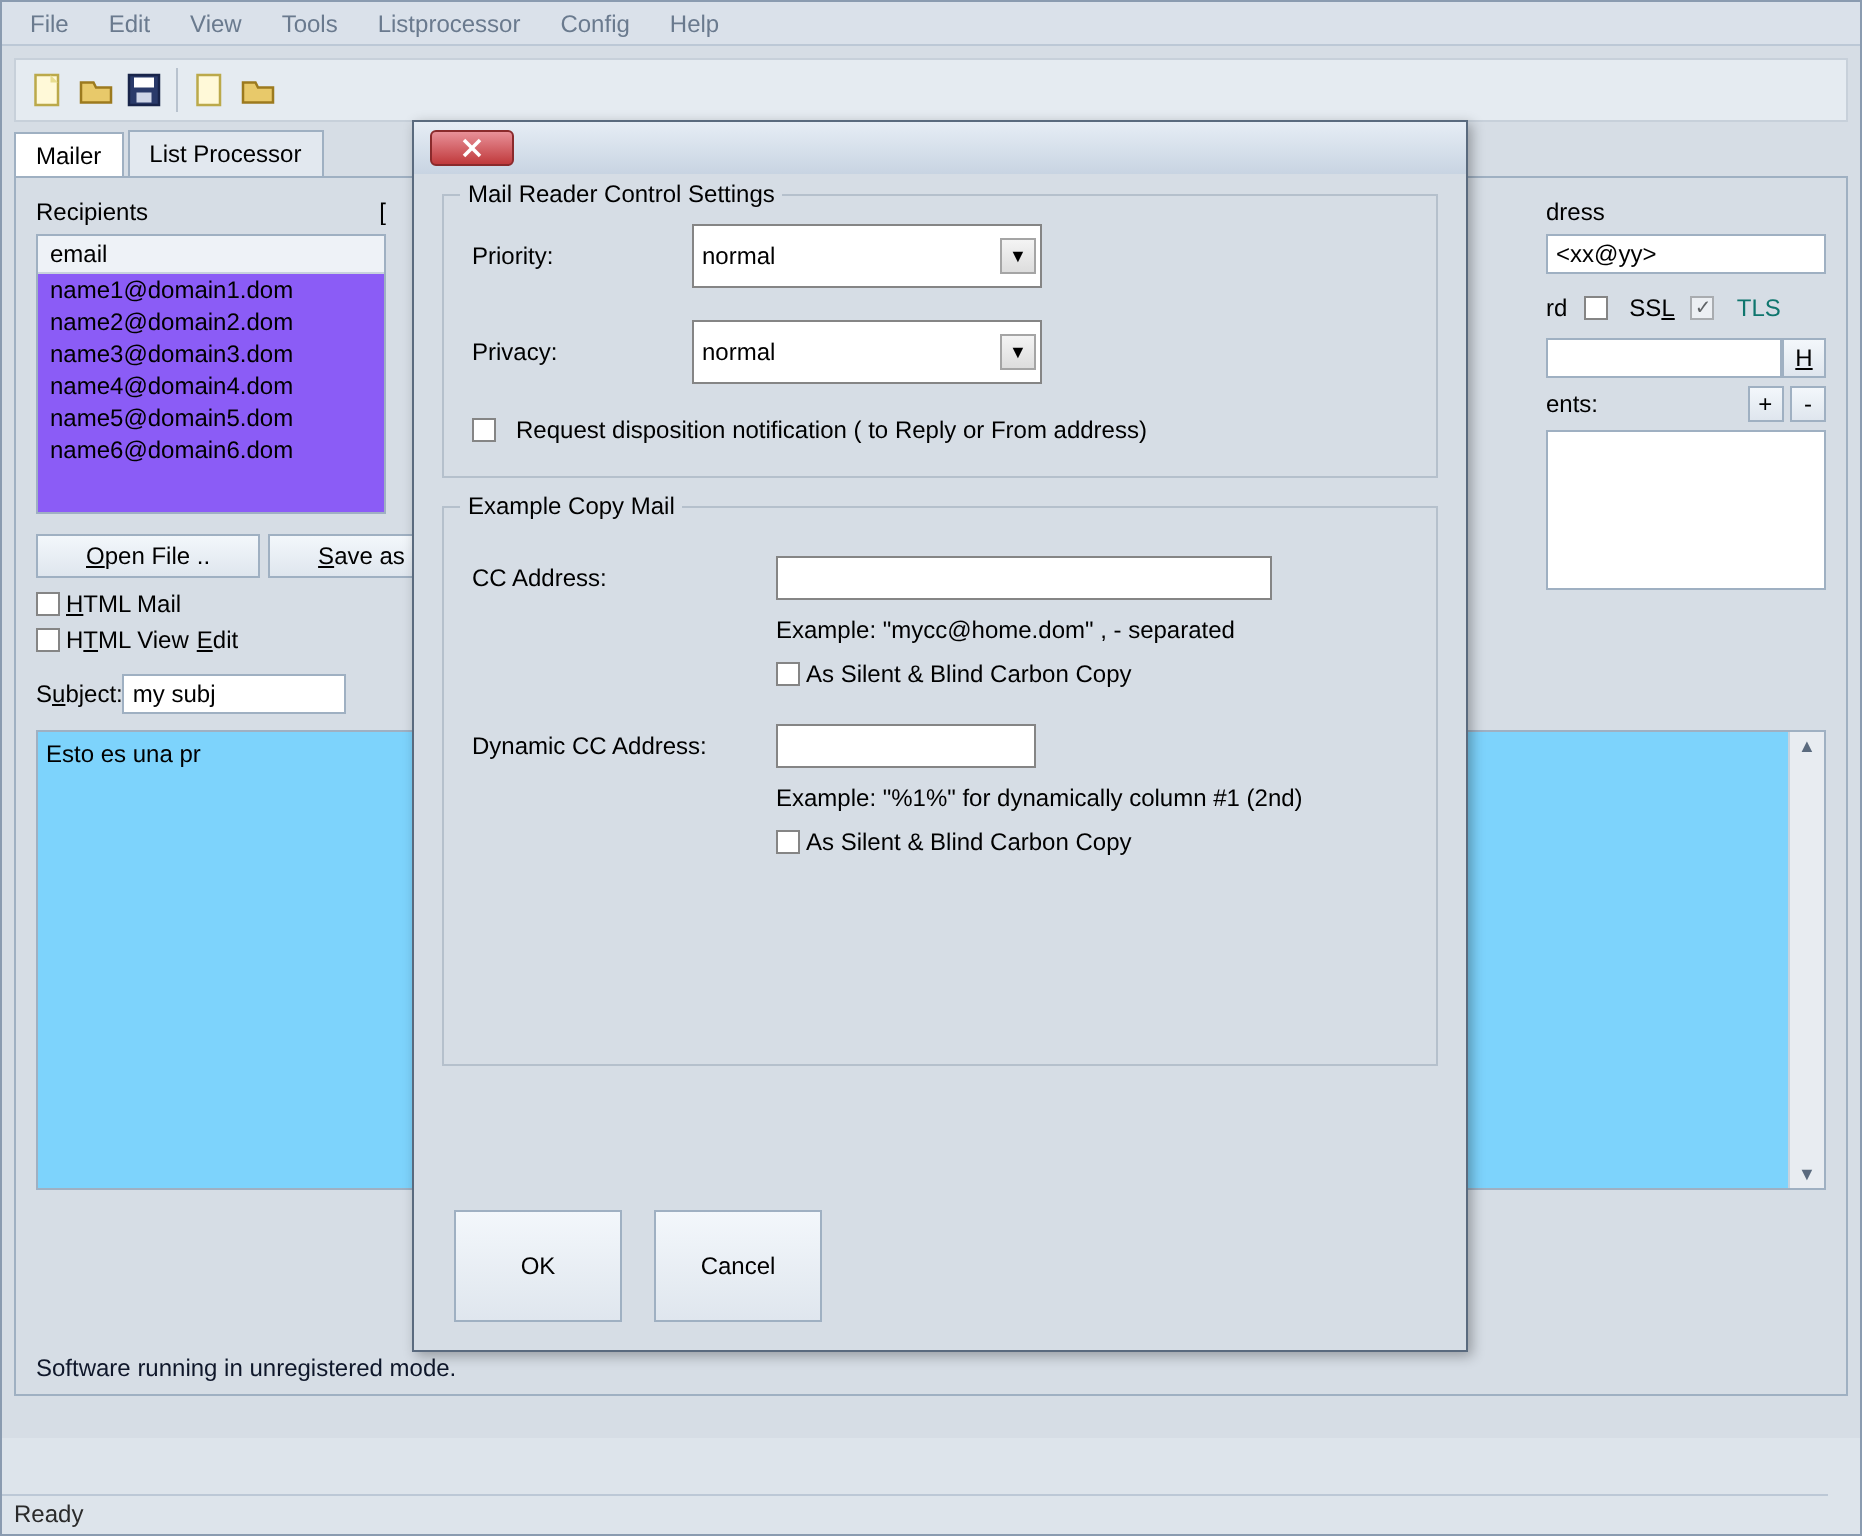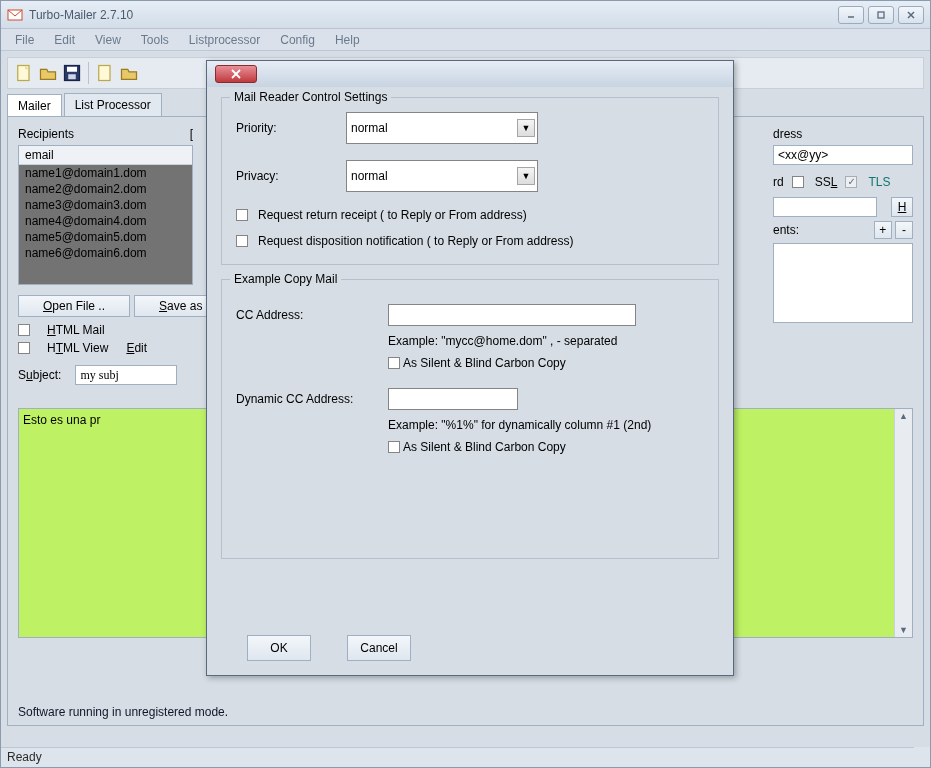--- a/index.html
+++ b/index.html
@@ -21,106 +21,79 @@
 .toolbar { height: 32px; background: #e5ebf1; border: 1px solid #c7d0da; display: flex; align-items: center; padding: 2px 6px; gap: 4px; }
 .toolbar .sep { width: 1px; height: 22px; background: #b8c2ce; margin: 0 2px; }
 .tool-icon { width: 20px; height: 20px; display: flex; align-items: center; justify-content: center; }
 
 .tabs { margin-top: 4px; display: flex; gap: 2px; }
 .tab { padding: 4px 10px; border: 1px solid #9fb0c2; border-bottom: none; background: #e2e8ef; }
 .tab.active { background: #ffffff; position: relative; top: 1px; }
 
 .tab-body { border: 1px solid #9fb0c2; background: #d6dde5; padding: 10px; height: 610px; position: relative; }
 
-.row { display: flex; align-items: center; gap: 14px; margin-bottom: 4px; }
+.row { display: flex; align-items: center; gap: 0; margin-bottom: 4px; }
 .label { color: #000; }
 
-.email-list { width: 175px; height: 140px; background: #737373; border: 1px solid #9fb0c2; margin-top: 2px; }
+.email-list { width: 175px; height: 140px; background: #8b5cf6; border: 1px solid #9fb0c2; margin-top: 2px; }
 .email-header { background: #eef2f7; border-bottom: 1px solid #c8d2dd; padding: 2px 6px; }
 .email-row { padding: 1px 6px; white-space: nowrap; overflow: hidden; }
 
 .right-panel { position: absolute; right: 10px; top: 10px; width: 140px; }
 .field-inp { background: #fff; border: 1px solid #9fb0c2; padding: 2px 4px; height: 20px; }
 .chk { width: 12px; height: 12px; border: 1px solid #858585; background: #fff; display: inline-block; vertical-align: middle; margin-right: 3px; }
 .chk.checked::after { content: "✓"; position: relative; top: -3px; left: 1px; font-size: 10px; }
 
 .btn { border: 1px solid #9fb0c2; background: linear-gradient(#f3f7fb,#dfe6ee); padding: 3px 24px; }
 .small-btn { border: 1px solid #9fb0c2; background: linear-gradient(#f3f7fb,#dfe6ee); width: 18px; height: 18px; display: inline-flex; align-items: center; justify-content: center; }
 
-.subject-input { background: #fff; border: 1px solid #9fb0c2; padding: 2px 4px; font-family: Liberation Serif, serif; width: 102px; height: 20px; }
-.body-area { background: #bef264; border: 1px solid #9fb0c2; padding: 4px; font-family: "Courier New", monospace; height: 230px; margin-top: 23px; position: relative; }
+.subject-input { background: #fff; border: 1px solid #9fb0c2; padding: 2px 4px; font-family: Liberation Sans, sans-serif; width: 112px; height: 20px; }
+.body-area { background: #7dd3fc; border: 1px solid #9fb0c2; padding: 4px; font-family: "Courier New", monospace; height: 230px; margin-top: 8px; position: relative; }
 .body-area .vscroll { position: absolute; right: 0; top: 0; bottom: 0; width: 18px; background: #e8ecf1; border-left: 1px solid #c8d2dd; display: flex; flex-direction: column; justify-content: space-between; align-items: center; }
 .arrow-btn { font-size: 9px; color: #5a6a7e; padding: 2px; }
 
 .status-unreg { position: absolute; bottom: 26px; left: 10px; color: #0f172a; }
 .statusbar { position: absolute; bottom: 0; left: 0; right: 16px; height: 20px; background: #dde4eb; border-top: 1px solid #bcc8d6; padding: 2px 6px; color: #2b2b2b; }
 
 
 .dialog-overlay { position: absolute; inset: 0; pointer-events: none; }
 .dialog { position: absolute; left: 206px; top: 60px; width: 528px; height: 616px; border: 1px solid #5a6a7e; background: #d6dde5; box-shadow: 2px 2px 6px rgba(0,0,0,.3); pointer-events: auto; }
 .dlg-title { height: 26px; background: linear-gradient(#e6edf5, #c8d4e2); display: flex; align-items: center; padding: 0 8px; color: #333; }
 .dlg-title span { flex: 1; }
 .dlg-close { width: 42px; height: 18px; background: linear-gradient(#e89098,#c03a3c); border: 1px solid #8a2a2c; border-radius: 3px; display: flex; align-items: center; justify-content: center; }
 .dlg-close svg { width: 10px; height: 10px; }
 
 .dlg-body { padding: 10px 14px; }
 .fieldset { border: 1px solid #b5c0cc; padding: 14px 14px 16px 14px; margin-bottom: 14px; position: relative; }
 .fieldset .legend { position: absolute; top: -8px; left: 8px; background: #d6dde5; padding: 0 4px; color: #000; }
 
 .fldrow { display: flex; align-items: center; margin-bottom: 16px; }
 .fldrow .lbl { width: 110px; }
-.combo { width: 192px; height: 22px; border: 1px solid #858585; background: #fff; display: flex; align-items: center; padding: 15px 4px; justify-content: space-between; }
+.combo { width: 175px; height: 22px; border: 1px solid #858585; background: #fff; display: flex; align-items: center; padding: 15px 4px; justify-content: space-between; }
 .combo .tri { font-size: 9px; }
 .combo-btn { width: 18px; height: 18px; border: 1px solid #a5a5a5; background: linear-gradient(#f4f4f4,#ddd); display: flex; align-items: center; justify-content: center; margin-right: -2px; }
 
 .chkrow { display: flex; align-items: center; margin-bottom: 12px; }
 .chkrow .chk { margin-right: 10px; }
 
 .fldrow2 { margin-bottom: 8px; }
 .fldrow2 .lbl { width: 152px; }
 .text-input { flex: 1; max-width: 248px; height: 22px; border: 1px solid #858585; background: #fff; padding: 0 4px; }
 .hint { margin-left: 152px; color: #000; margin-bottom: 8px; }
 .subchk { margin-left: 152px; display: flex; align-items: center; margin-bottom: 18px; }
 
 .dlg-buttons { position: absolute; bottom: 14px; left: 20px; display: flex; gap: 16px; }
-.dlg-buttons .btn { width: 64px; text-align: center; padding: 5px 0; margin-left: 20px; }
+.dlg-buttons .btn { width: 84px; text-align: center; padding: 20px 0; }
 
 .underline { text-decoration: underline; }
 </style>
 </head>
 <body>
 
 <div class="window">
-  <div class="titlebar">
-    <span class="app-icon">
-      <svg viewBox="0 0 16 16">
-          <rect x="1" y="3" width="14" height="10" fill="#fff" stroke="#d04a2c"></rect>
-          <path d="M1 3 L8 9 L15 3" fill="none" stroke="#d04a2c"></path>
-        </svg>
-    </span>
-    <span class="title">Turbo-Mailer 2.7.10</span>
-    <div class="win-controls">
-      <div class="win-btn">
-          <svg width="10" height="10">
-            <line x1="2" y1="7" x2="8" y2="7" stroke="#5a6a7e" stroke-width="1.5"></line>
-          </svg>
-        </div>
-      <div class="win-btn">
-          <svg width="10" height="10">
-            <rect x="2" y="2" width="6" height="6" fill="none" stroke="#5a6a7e" stroke-width="1.3"></rect>
-          </svg>
-        </div>
-      <div class="win-btn">
-          <svg width="10" height="10">
-            <line x1="2" y1="2" x2="8" y2="8" stroke="#5a6a7e" stroke-width="1.5"></line>
-            <line x1="8" y1="2" x2="2" y2="8" stroke="#5a6a7e" stroke-width="1.5"></line>
-          </svg>
-        </div>
-    </div>
-  </div>
 
   <div class="menubar">
     <span>File</span>
     <span>Edit</span>
     <span>View</span>
     <span>Tools</span>
     <span>Listprocessor</span>
     <span>Config</span>
     <span>Help</span>
   </div>
@@ -269,24 +242,20 @@
         <div class="fldrow">
           <span class="lbl">Privacy:</span>
           <div class="combo">
             <span>normal</span>
             <div class="combo-btn">
                 <span class="tri">▼</span>
               </div>
           </div>
         </div>
 
-        <div class="chkrow">
-          <span class="chk"></span>
-          <span>Request return receipt  ( to Reply or From address)</span>
-        </div>
         <div class="chkrow" style="margin-bottom:0">
           <span class="chk"></span>
           <span>Request disposition notification  ( to Reply or From address)</span>
         </div>
       </div>
 
       <div class="fieldset" style="height:280px">
         <div class="legend">Example Copy Mail</div>
 
         <div class="fldrow fldrow2" style="margin-top:10px">

